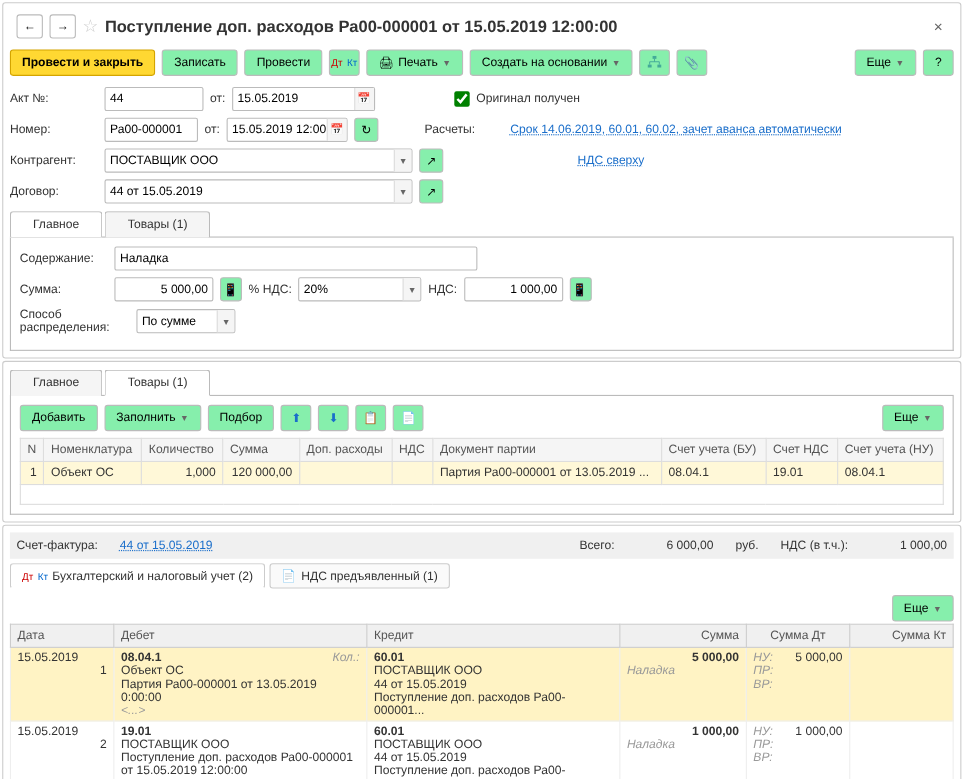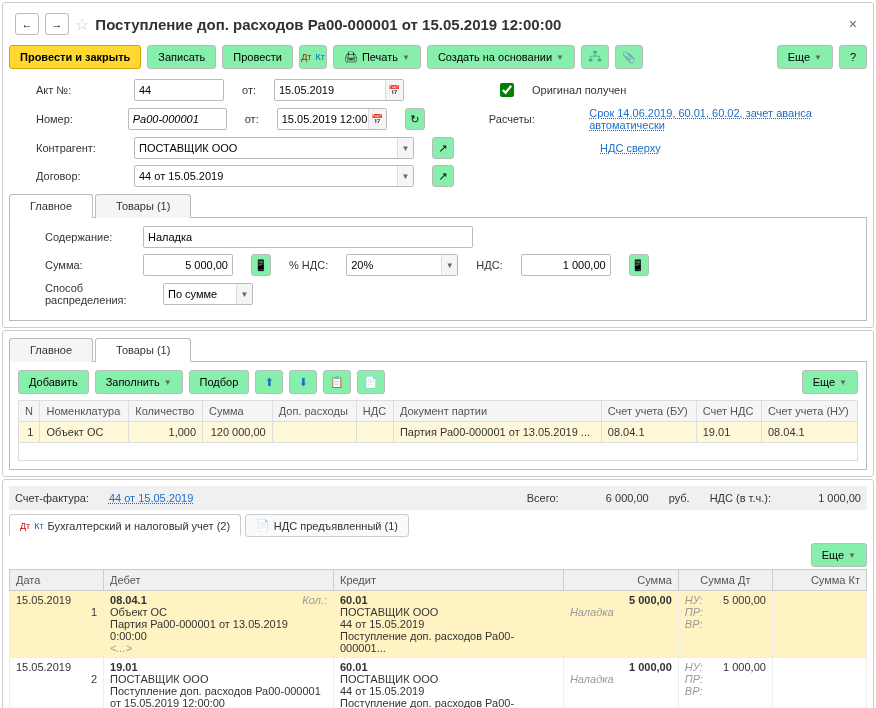--- a/index.html
+++ b/index.html
@@ -9,21 +9,21 @@
 .titlebar h1 { font-size: 15px; font-weight: bold; flex: 1; }
 .nav-btn { width: 24px; height: 22px; border: 1px solid #bbb; background: #fff; border-radius: 3px; display: inline-flex; align-items: center; justify-content: center; cursor: pointer; }
 .star-icon { color: #ccc; font-size: 16px; }
 .close-x { font-size: 14px; color: #666; cursor: pointer; padding: 2px 4px; }
 .toolbar { display: flex; gap: 6px; padding: 6px 0 10px; align-items: flex-start; flex-wrap: wrap; }
 .btn { height: 24px; border: 1px solid #bbb; background: #86efac; border-radius: 3px; padding: 0 10px; cursor: pointer; display: inline-flex; align-items: center; gap: 4px; }
 .btn.primary { background: #ffd832; border-color: #d4a400; font-weight: bold; }
 .btn .caret { font-size: 8px; color: #666; }
 .btn-icon { width: 28px; padding: 0; justify-content: center; }
 .spacer { flex: 1; }
-.form-row { display: flex; align-items: center; gap: 18px; margin-bottom: 6px; margin-left: 27px; }
+.form-row { display: flex; align-items: center; gap: 6px; margin-bottom: 6px; }
 .lbl { width: 80px; color: #333; }
 .lbl-wide { width: 100px; }
 .input { height: 22px; border: 1px solid #bbb; border-radius: 2px; padding: 0 4px; background: #fff; }
 .dd-wrap { position: relative; display: inline-block; }
 .dd-wrap .caret-btn { position: absolute; right: 1px; top: 1px; width: 16px; height: 20px; border: none; background: #f5f5f5; border-left: 1px solid #ddd; cursor: pointer; font-size: 8px; color: #666; }
 .date-wrap { position: relative; display: inline-block; }
 .date-wrap .cal-btn { position: absolute; right: 1px; top: 1px; width: 18px; height: 20px; border: none; background: #f5f5f5; border-left: 1px solid #ddd; cursor: pointer; font-size: 10px; }
 .chk { width: 14px; height: 14px; accent-color: green; }
 .link { color: #1a6eca; text-decoration: underline dotted; cursor: pointer; }
 .tabs { display: flex; border-bottom: 1px solid #bbb; }
@@ -100,21 +100,21 @@
     <input class="input" style="width: 90px;" value="44">
     <span>от:</span>
     <span class="date-wrap"><input class="input" style="width: 130px;" value="15.05.2019"><button class="cal-btn">📅</button></span>
     <span style="width:60px"></span>
     <input type="checkbox" class="chk" checked="" style="">
     <span>Оригинал получен</span>
   </div>
 
   <div class="form-row">
     <span class="lbl">Номер:</span>
-    <input class="input" style="width: 99px; font-style: italic;" value="Ра00-000001">
+    <input class="input" style="width: 85px;" value="Ра00-000001">
     <span>от:</span>
     <span class="date-wrap"><input class="input" style="width: 110px;" value="15.05.2019 12:00:00"><button class="cal-btn">📅</button></span>
     <button class="btn btn-icon" style="width:22px;height:22px">↻</button>
     <span style="width:30px"></span>
     <span>Расчеты:</span>
     <span style="width:20px"></span>
     <a class="link">Срок 14.06.2019, 60.01, 60.02, зачет аванса автоматически</a>
   </div>
 
   <div class="form-row">

